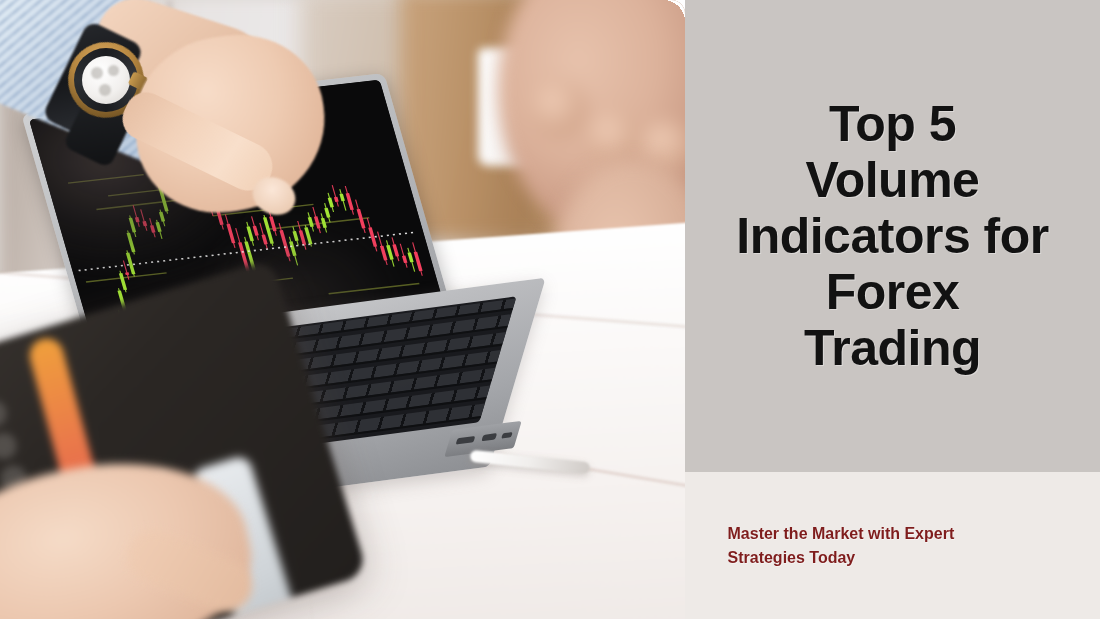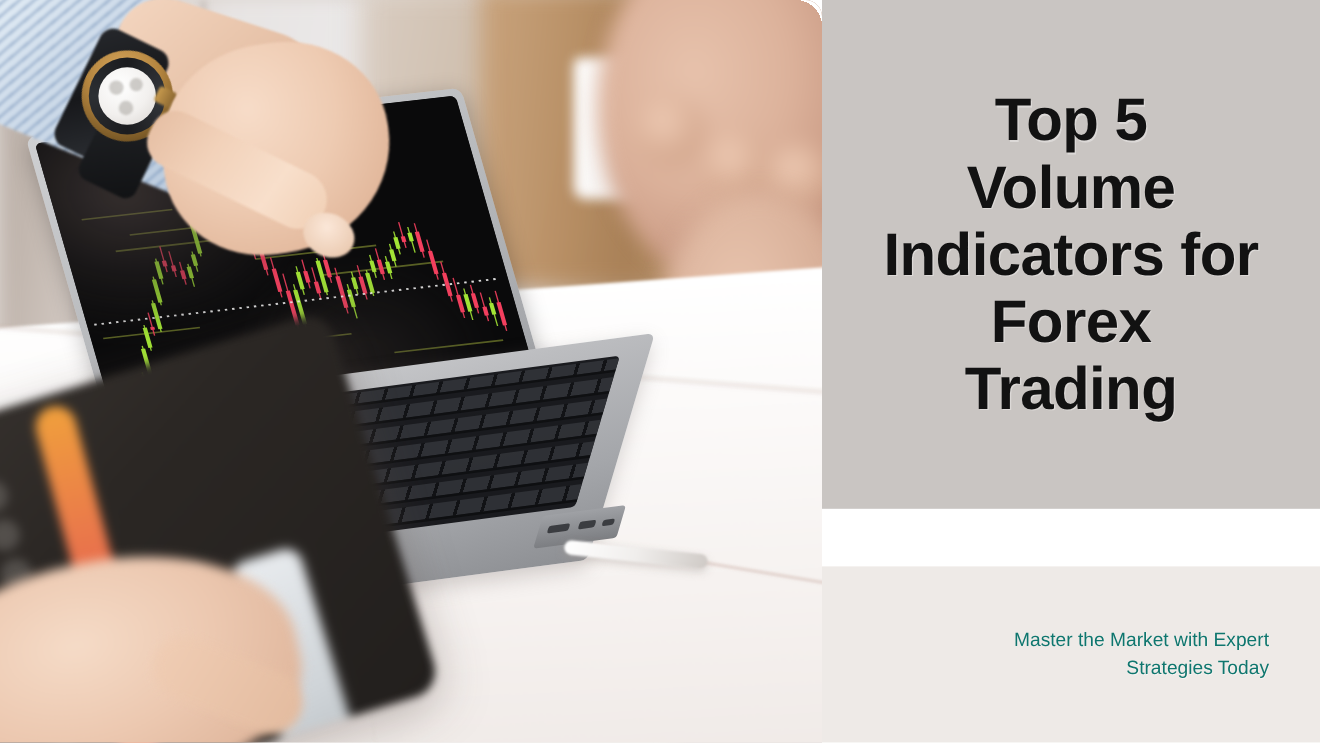--- a/index.html
+++ b/index.html
@@ -350,21 +350,21 @@
   
   .photo-corner{
     position:absolute; right:0; top:0; width:22px; height:22px;
     background:#ffffff;
     -webkit-mask:radial-gradient(circle at 0% 100%, transparent 22px, #000 22px);
     mask:radial-gradient(circle at 0% 100%, transparent 22px, #000 22px);
   }
 
   
   .panel-top{
-    position:absolute; left:685px; top:0; width:415px; height:424px;
+    position:absolute; left:685px; top:0; width:415px; height:472px;
     background:#c9c5c2;
     display:flex; align-items:center; justify-content:center;
   }
   .title{
     width:100%;
     text-align:center;
     font-size:50px;
     line-height:56px;
     font-weight:bold;
     color:#121212;
@@ -373,25 +373,25 @@
     padding:0 8px;
     white-space:pre-line;
   }
   .panel-bottom{
     position:absolute; left:685px; top:472px; width:415px; height:147px;
     background:#eeeae7;
     display:flex; align-items:center; justify-content:center;
   }
   .subtitle{
     width:330px;
-    text-align:right;
+    text-align:left;
     font-size:16px;
     line-height:24px;
-    font-weight:normal;
-    color:#0f766e;
+    font-weight:bold;
+    color:#7f1d1d;
     text-shadow:.5px .5px 0 rgba(255,255,255,.5);
     white-space:pre-line;
   }
 </style>
 </head>
 <body>
 
 <div class="canvas">
 
   <div class="photo">

